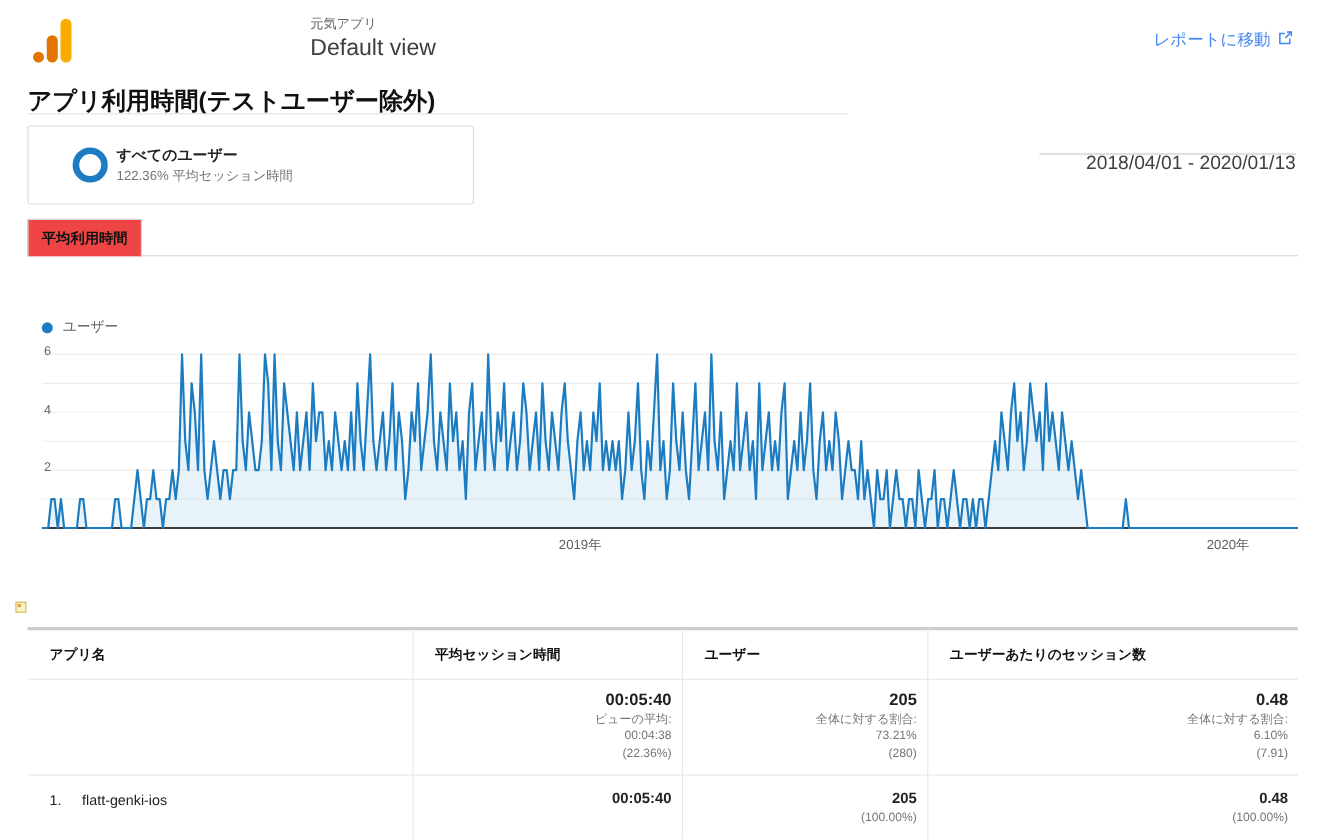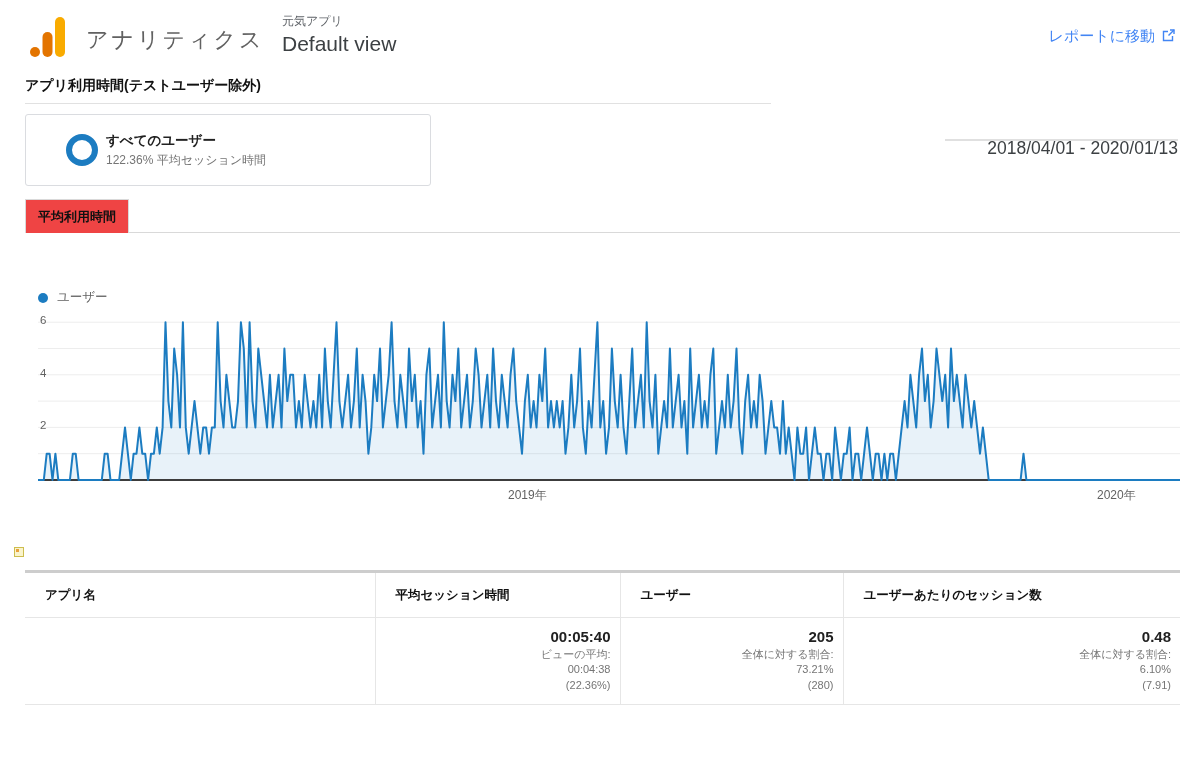--- a/index.html
+++ b/index.html
@@ -14,21 +14,21 @@
   .app-header{position:absolute;left:0;top:0;width:1200px;height:66px;background:#fff;}
   .logo{position:absolute;left:30px;top:17px;}
   .brand-text{position:absolute;left:86px;top:25px;font-size:22px;color:#616161;letter-spacing:3px;white-space:nowrap;}
   .view-block{position:absolute;left:282px;top:13px;}
   .property-name{font-size:12px;color:#5f6368;}
   .view-name{font-size:21px;color:#3c4043;margin-top:2px;}
   .report-link{position:absolute;right:25px;top:27px;display:flex;align-items:center;gap:7px;
     color:#4285f4;font-size:15px;cursor:pointer;white-space:nowrap;}
 
   
-  .page-title{position:absolute;left:25px;top:77px;font-size:14px;font-weight:bold;color:#111;white-space:nowrap;}
+  .page-title{position:absolute;left:25px;top:77px;font-size:22px;font-weight:bold;color:#111;white-space:nowrap;}
   .title-divider{position:absolute;left:25px;top:103px;width:746px;height:1px;background:#e1e1e1;}
 
   
   .segment-card{position:absolute;left:25px;top:114px;width:404px;height:70px;border:1px solid #dadce0;border-radius:3px;background:#fff;cursor:pointer;}
   .segment-donut{position:absolute;left:38px;top:17px;}
   .seg-name{position:absolute;left:80px;top:17px;font-size:13.5px;font-weight:bold;color:#212121;white-space:nowrap;}
   .seg-detail{position:absolute;left:80px;top:37px;font-size:12px;color:#757575;white-space:nowrap;}
 
   
   .date-range{position:absolute;right:22px;top:110px;font-size:17.5px;color:#3c4043;white-space:nowrap;margin-top:28px;}
@@ -75,21 +75,20 @@
 <div class="corner-artifact"></div>
 
 <div class="app-header">
   <div class="logo">
     <svg width="36" height="40" viewBox="0 0 36 40">
       <rect x="25" y="0" width="10" height="40" rx="5" fill="#f9ab00"></rect>
       <rect x="12.5" y="15" width="10" height="25" rx="5" fill="#e37400"></rect>
       <circle cx="5" cy="35" r="5" fill="#e37400"></circle>
     </svg>
   </div>
-  <div class="brand-text">アナリティクス</div>
   <div class="view-block">
     <div class="property-name">元気アプリ</div>
     <div class="view-name">Default view</div>
   </div>
   <div class="report-link">
     <span>レポートに移動</span>
     <span>
       <svg width="13" height="13" viewBox="0 0 13 13">
         <path d="M10.5 7v4.5h-9v-9H6" fill="none" stroke="#4285f4" stroke-width="1.4"></path>
         <path d="M8 1h4v4" fill="none" stroke="#4285f4" stroke-width="1.4"></path>
@@ -177,15 +176,32 @@
           <div class="sub">73.21%</div>
           <div class="sub">(280)</div>
         </td>
         <td>
           <div class="big">0.48</div>
           <div class="sub">全体に対する割合:</div>
           <div class="sub">6.10%</div>
           <div class="sub">(7.91)</div>
         </td>
       </tr>
+      <tr class="data-row">
+        <td class="name-cell">
+          <span class="row-index">1.</span>
+          <span>flatt-genki-ios</span>
+        </td>
+        <td>
+          <div class="val">00:05:40</div>
+        </td>
+        <td>
+          <div class="val">205</div>
+          <div class="sub">(100.00%)</div>
+        </td>
+        <td>
+          <div class="val">0.48</div>
+          <div class="sub">(100.00%)</div>
+        </td>
+      </tr>
     </tbody>
   </table>
 </div>
 
 </body></html>

